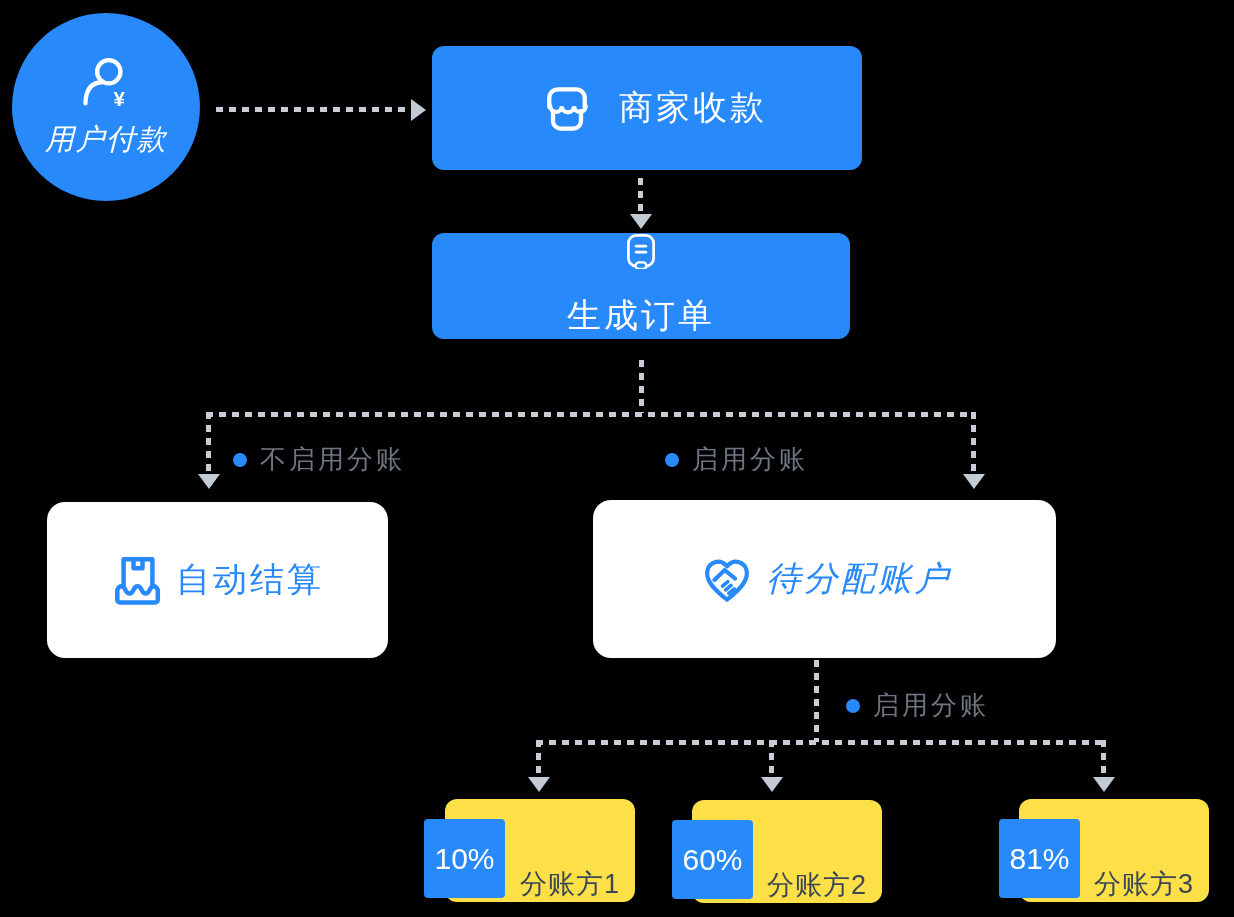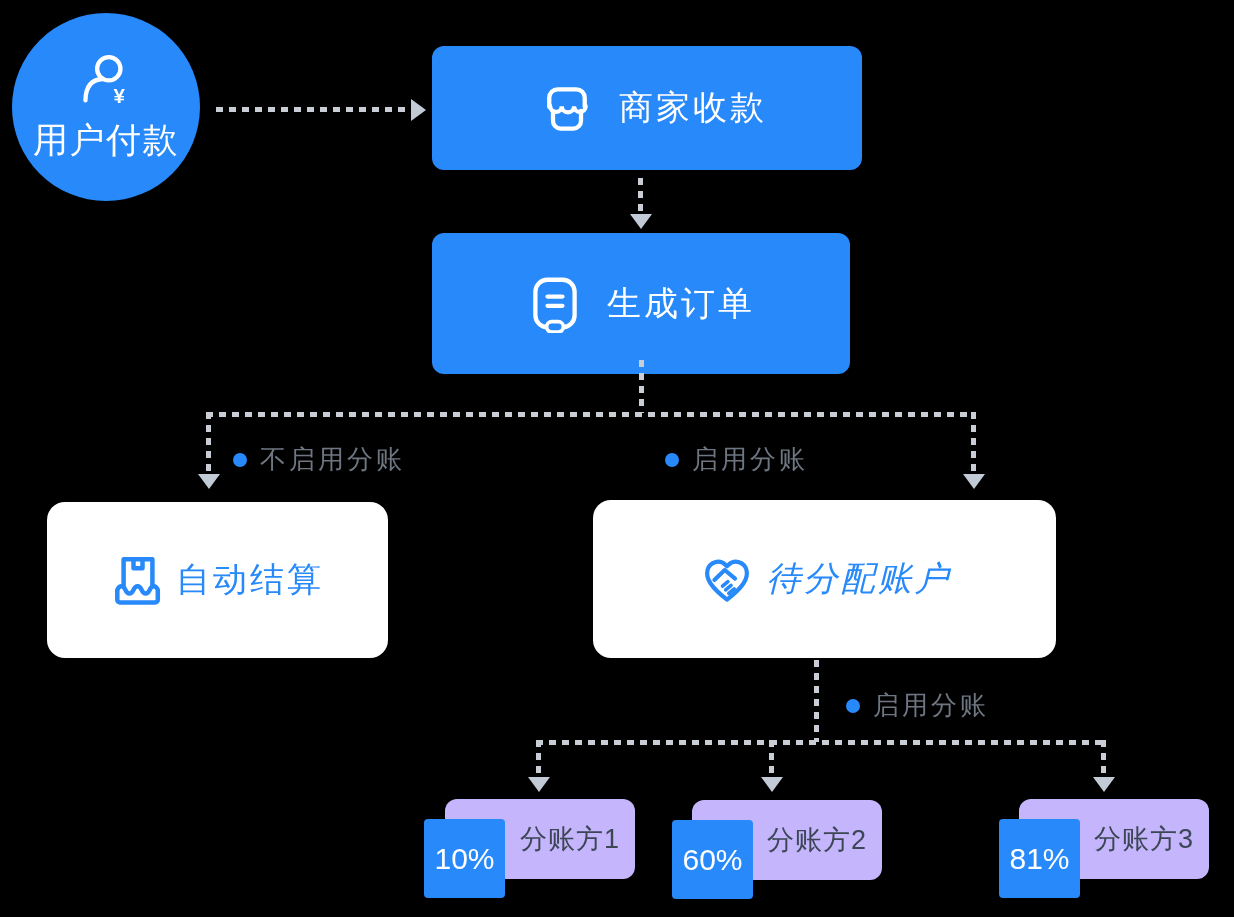--- a/index.html
+++ b/index.html
@@ -20,38 +20,38 @@
   .dot-v{position:absolute;width:5px;
     background-image:repeating-linear-gradient(to bottom,var(--line) 0 7px,transparent 7px 13px);}
   .arr{position:absolute;width:0;height:0;}
   .arr-right{border-top:11px solid transparent;border-bottom:11px solid transparent;border-left:15px solid var(--arrow);}
   .arr-down{border-left:11px solid transparent;border-right:11px solid transparent;border-top:15px solid var(--arrow);}
   
   .circle-node{
     position:absolute;left:12px;top:13px;width:188px;height:188px;border-radius:50%;
     background:var(--accent);display:flex;flex-direction:column;align-items:center;justify-content:center;gap:10px;
   }
-  .circle-node .lbl{color:#fff;font-size:35px;letter-spacing:1.5px;font-weight:500;}
+  .circle-node .lbl{color:#fff;font-size:29px;letter-spacing:1.5px;font-weight:500;font-style:italic;}
   .pbox{
     position:absolute;background:var(--accent);border-radius:12px;
     display:flex;align-items:center;justify-content:center;gap:24px;
     color:#fff;font-size:34px;letter-spacing:3px;font-weight:500;
   }
   .wbox{
     position:absolute;background:#fff;border-radius:18px;
     display:flex;align-items:center;justify-content:center;gap:11px;
     color:var(--accent);font-size:34px;letter-spacing:3px;font-weight:500;
   }
   
   .blabel{position:absolute;display:flex;align-items:center;gap:13px;
     color:var(--label);font-size:26px;letter-spacing:3px;font-weight:500;}
   .blabel .bdot{width:14px;height:14px;border-radius:50%;background:var(--accent);flex:none;}
   
-  .card{position:absolute;width:190px;height:80px;background:#c4b5fd;border-radius:12px;
-    box-sizing:border-box;padding-left:60px;display:flex;align-items:center;justify-content:center;
+  .card{position:absolute;width:190px;height:103px;background:#fde047;border-radius:12px;
+    box-sizing:border-box;padding-left:60px;display:flex;align-items:flex-end;justify-content:center;
     color:var(--cardtext);font-size:27px;letter-spacing:1px;}
   .badge{position:absolute;width:81px;height:79px;background:var(--accent);border-radius:4px;
     display:flex;align-items:center;justify-content:center;color:#fff;font-size:30px;font-weight:500;}
   svg{display:block;}
 </style>
 </head>
 <body>
 
 <div class="stage">
 
@@ -72,21 +72,21 @@
       <path d="M11 29 V19 a9 9 0 0 1 9 -9 h20 a9 9 0 0 1 9 9 v10" fill="none" stroke="#fff" stroke-width="4.6" stroke-linecap="round"></path>
       <path d="M12 28 a6.2 6.2 0 0 0 12.4 0 a6.6 6.6 0 0 0 13.2 0 a6.2 6.2 0 0 0 12.4 0" fill="none" stroke="#fff" stroke-width="4.6" stroke-linecap="round"></path>
       <path d="M15 33 v11 a8 8 0 0 0 8 8 h14 a8 8 0 0 0 8 -8 V33" fill="none" stroke="#fff" stroke-width="4.6" stroke-linecap="round"></path>
     </svg>
     <span>商家收款</span>
   </div>
 
   <div class="dot-v" style="left:638px;top:178px;height:37px;"></div>
   <div class="arr arr-down" style="left:630px;top:214px;"></div>
 
-  <div class="pbox" style="left:432px;top:233px;width:418px;height:141px;">
+  <div class="pbox" style="left:432px;top:233px;width:418px;height:106px;flex-direction:column;">
     <svg width="56" height="58" viewBox="0 0 60 60">
       <rect x="9" y="4" width="42" height="51" rx="13" fill="none" stroke="#fff" stroke-width="4.6"></rect>
       <line x1="22" y1="22" x2="38" y2="22" stroke="#fff" stroke-width="4.6" stroke-linecap="round"></line>
       <line x1="22" y1="32" x2="38" y2="32" stroke="#fff" stroke-width="4.6" stroke-linecap="round"></line>
       <rect x="21" y="49" width="18" height="11" rx="5.5" fill="#2789fa" stroke="#fff" stroke-width="4"></rect>
     </svg>
     <span>生成订单</span>
   </div>
 
   <div class="dot-v" style="left:639px;top:360px;height:53px;"></div>

